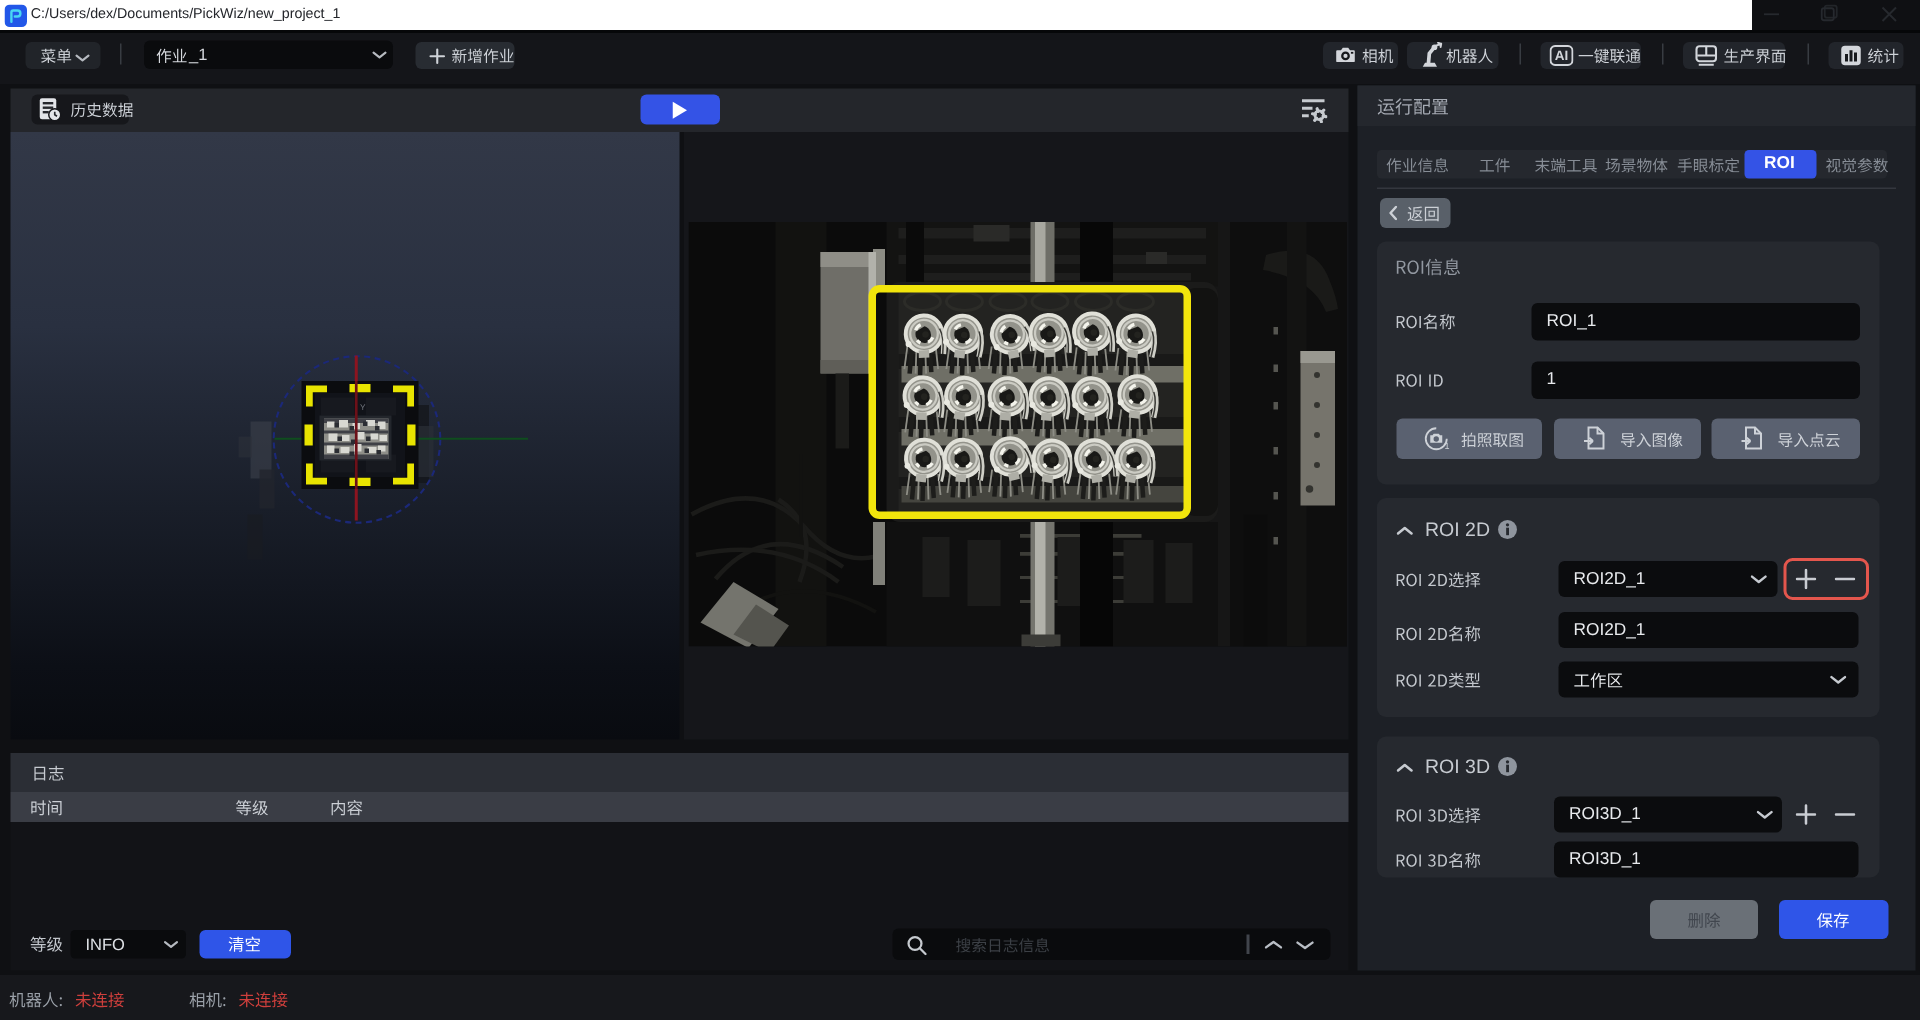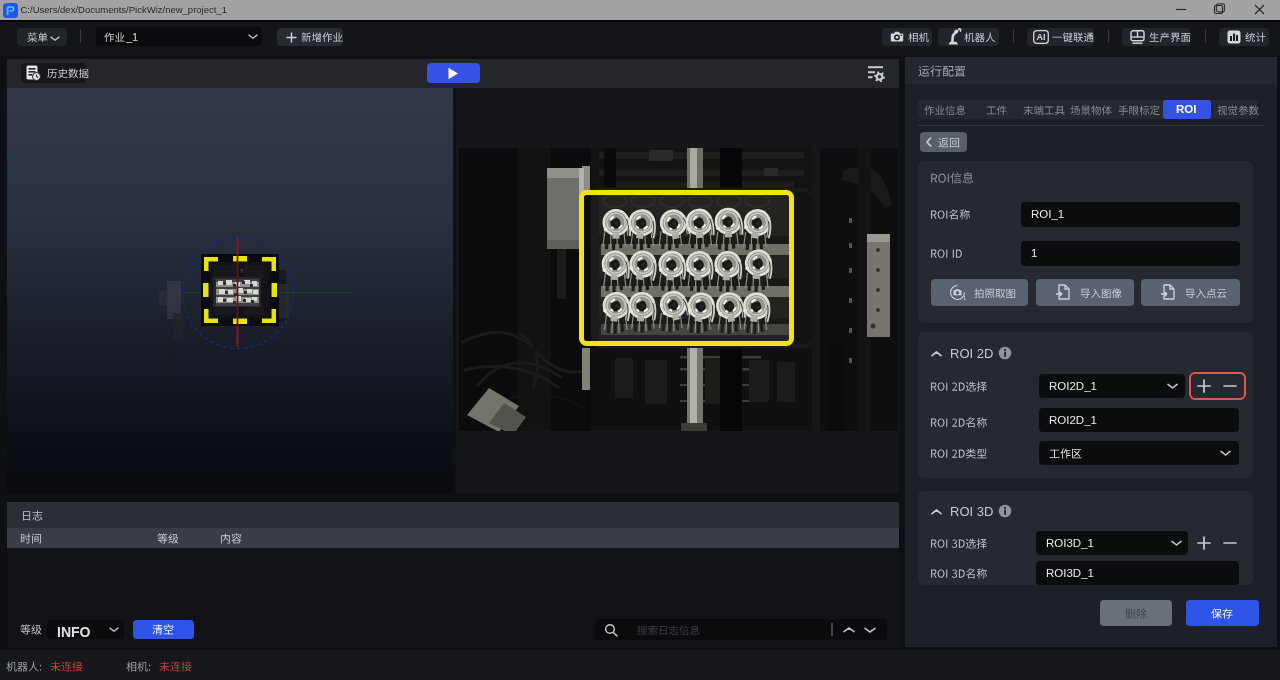--- a/index.html
+++ b/index.html
@@ -1,18 +1,18 @@
 <!DOCTYPE html>
 <html><head><meta charset="utf-8"><style>
 *{margin:0;padding:0;box-sizing:border-box}
 html,body{width:1280px;height:680px;overflow:hidden;background:#0f1013;
 font-family:"Liberation Sans",sans-serif;position:relative}
 .abs{position:absolute}
 </style></head><body>
-<div class="abs" style="left:0;top:0;width:1280px;height:20px;background:#a3a3a3">
+<div class="abs" style="left:0;top:0;width:1168px;height:20px;background:#ffffff">
     <svg class="abs" style="left:3px;top:2.5px" width="15" height="15" viewBox="0 0 15 15">
 <rect x="0" y="0" width="15" height="15" rx="3.5" fill="#2257e8"></rect>
 <path d="M4.6 11.5 V5.2 Q4.6 4 5.8 4 H8.6 Q10.6 4 10.6 6 Q10.6 8 8.6 8 H6.9" fill="none" stroke="#49d6f2" stroke-width="1.6" stroke-linecap="round"></path>
 </svg>
     <div class="abs" style="left:20.5px;top:4px;font-size:9.5px;color:#24262b;letter-spacing:0px">C:/Users/dex/Documents/PickWiz/new_project_1</div>
     <svg class="abs" style="left:1172px;top:0" width="108" height="20" viewBox="0 0 108 20">
 <line x1="4" y1="9.5" x2="14" y2="9.5" stroke="#26292e" stroke-width="1.2"></line>
 <rect x="42.5" y="5.5" width="8" height="8" rx="1.5" fill="none" stroke="#26292e" stroke-width="1.2"></rect>
 <rect x="44.5" y="3.8" width="8" height="8" rx="1.5" fill="none" stroke="#26292e" stroke-width="1.2" opacity="0.85"></rect>
 <path d="M83 5 L92 14 M92 5 L83 14" stroke="#26292e" stroke-width="1.3"></path>
@@ -552,21 +552,21 @@
 <svg style="position:absolute;left:157px;top:532.5px;" width="22.0" height="11" viewBox="0 -880 2000 1000">
     <path fill="#ccd0d6" d="M578 -845C549 -760 495 -680 433 -628L460 -611V-542H147V-479H460V-389H48V-323H665V-235H80V-169H665V-10C665 4 660 8 642 9C624 10 565 10 497 8C508 28 521 58 525 79C607 79 663 78 697 68C731 56 741 35 741 -9V-169H929V-235H741V-323H956V-389H537V-479H861V-542H537V-611H521C543 -635 564 -662 583 -692H651C681 -653 710 -606 722 -573L787 -601C776 -627 755 -660 732 -692H945V-756H619C631 -779 641 -803 650 -828ZM223 -126C288 -83 360 -19 393 28L451 -19C417 -66 343 -128 278 -169ZM186 -845C152 -756 96 -669 33 -610C51 -601 82 -580 96 -568C129 -601 161 -644 191 -692H231C250 -653 268 -608 274 -578L341 -603C335 -626 321 -660 306 -692H488V-756H226C237 -779 248 -802 257 -826Z M1042 -56 1060 18C1155 -18 1280 -66 1398 -113L1383 -178C1258 -132 1127 -84 1042 -56ZM1400 -775V-705H1512C1500 -384 1465 -124 1329 36C1347 46 1382 70 1395 82C1481 -30 1528 -177 1555 -355C1589 -273 1631 -197 1680 -130C1620 -63 1548 -12 1470 24C1486 36 1512 64 1523 82C1597 45 1666 -6 1726 -73C1781 -10 1844 42 1915 78C1926 59 1949 32 1966 18C1894 -16 1829 -67 1773 -130C1842 -223 1895 -341 1926 -486L1879 -505L1865 -502H1763C1788 -584 1817 -689 1840 -775ZM1587 -705H1746C1722 -611 1692 -506 1667 -436H1839C1814 -339 1775 -257 1726 -187C1659 -278 1607 -386 1572 -499C1579 -564 1583 -633 1587 -705ZM1055 -423C1070 -430 1094 -436 1223 -453C1177 -387 1134 -334 1115 -313C1084 -275 1060 -250 1038 -246C1046 -227 1057 -192 1061 -177C1083 -193 1117 -206 1384 -286C1381 -302 1379 -331 1379 -349L1183 -294C1257 -382 1330 -487 1393 -593L1330 -631C1311 -593 1289 -556 1266 -520L1134 -506C1195 -593 1255 -703 1301 -809L1232 -841C1189 -719 1113 -589 1090 -555C1067 -521 1050 -498 1031 -493C1040 -474 1051 -438 1055 -423Z"></path>
   </svg>
 <svg style="position:absolute;left:220px;top:532.5px;" width="22.0" height="11" viewBox="0 -880 2000 1000">
     <path fill="#ccd0d6" d="M99 -669V82H173V-595H462C457 -463 420 -298 199 -179C217 -166 242 -138 253 -122C388 -201 460 -296 498 -392C590 -307 691 -203 742 -135L804 -184C742 -259 620 -376 521 -464C531 -509 536 -553 538 -595H829V-20C829 -2 824 4 804 5C784 5 716 6 645 3C656 24 668 58 671 79C761 79 823 79 858 67C892 54 903 30 903 -19V-669H539V-840H463V-669Z M1331 -632C1274 -559 1180 -488 1089 -443C1105 -430 1131 -400 1142 -386C1233 -438 1336 -521 1402 -609ZM1587 -588C1679 -531 1792 -445 1846 -388L1900 -438C1843 -495 1728 -577 1637 -631ZM1495 -544C1400 -396 1222 -271 1037 -202C1055 -186 1075 -160 1086 -142C1132 -161 1177 -182 1220 -207V81H1293V47H1705V77H1781V-219C1822 -196 1866 -174 1911 -154C1921 -176 1942 -201 1960 -217C1798 -281 1655 -360 1542 -489L1560 -515ZM1293 -20V-188H1705V-20ZM1298 -255C1375 -307 1445 -368 1502 -436C1569 -362 1641 -304 1719 -255ZM1433 -829C1447 -805 1462 -775 1474 -748H1083V-566H1156V-679H1841V-566H1918V-748H1561C1549 -779 1529 -817 1510 -847Z"></path>
   </svg>
 <svg style="position:absolute;left:20px;top:623.5px;" width="22.0" height="11" viewBox="0 -880 2000 1000">
     <path fill="#c3c7cd" d="M578 -845C549 -760 495 -680 433 -628L460 -611V-542H147V-479H460V-389H48V-323H665V-235H80V-169H665V-10C665 4 660 8 642 9C624 10 565 10 497 8C508 28 521 58 525 79C607 79 663 78 697 68C731 56 741 35 741 -9V-169H929V-235H741V-323H956V-389H537V-479H861V-542H537V-611H521C543 -635 564 -662 583 -692H651C681 -653 710 -606 722 -573L787 -601C776 -627 755 -660 732 -692H945V-756H619C631 -779 641 -803 650 -828ZM223 -126C288 -83 360 -19 393 28L451 -19C417 -66 343 -128 278 -169ZM186 -845C152 -756 96 -669 33 -610C51 -601 82 -580 96 -568C129 -601 161 -644 191 -692H231C250 -653 268 -608 274 -578L341 -603C335 -626 321 -660 306 -692H488V-756H226C237 -779 248 -802 257 -826Z M1042 -56 1060 18C1155 -18 1280 -66 1398 -113L1383 -178C1258 -132 1127 -84 1042 -56ZM1400 -775V-705H1512C1500 -384 1465 -124 1329 36C1347 46 1382 70 1395 82C1481 -30 1528 -177 1555 -355C1589 -273 1631 -197 1680 -130C1620 -63 1548 -12 1470 24C1486 36 1512 64 1523 82C1597 45 1666 -6 1726 -73C1781 -10 1844 42 1915 78C1926 59 1949 32 1966 18C1894 -16 1829 -67 1773 -130C1842 -223 1895 -341 1926 -486L1879 -505L1865 -502H1763C1788 -584 1817 -689 1840 -775ZM1587 -705H1746C1722 -611 1692 -506 1667 -436H1839C1814 -339 1775 -257 1726 -187C1659 -278 1607 -386 1572 -499C1579 -564 1583 -633 1587 -705ZM1055 -423C1070 -430 1094 -436 1223 -453C1177 -387 1134 -334 1115 -313C1084 -275 1060 -250 1038 -246C1046 -227 1057 -192 1061 -177C1083 -193 1117 -206 1384 -286C1381 -302 1379 -331 1379 -349L1183 -294C1257 -382 1330 -487 1393 -593L1330 -631C1311 -593 1289 -556 1266 -520L1134 -506C1195 -593 1255 -703 1301 -809L1232 -841C1189 -719 1113 -589 1090 -555C1067 -521 1050 -498 1031 -493C1040 -474 1051 -438 1055 -423Z"></path>
   </svg>
 <div class="abs" style="left:47px;top:620px;width:77px;height:19px;background:#0a0b0d;border-radius:3px"></div>
-<div class="abs" style="left:57px;top:624px;font-size:14px;color:#dfe2e6;font-weight:bold">INFO</div>
+<div class="abs" style="left:57px;top:624px;font-size:11px;color:#dfe2e6;font-weight:normal">INFO</div>
 <svg style="position:absolute;left:109px;top:626px" width="10" height="7">
     <polyline points="1,2.1 5.0,5.25 9,2.1" fill="none" stroke="#b6bac0" stroke-width="1.4" stroke-linecap="round" stroke-linejoin="round"></polyline>
   </svg>
 <div class="abs" style="left:133px;top:620px;width:61px;height:19px;background:#2f55e8;border-radius:4px"></div>
 <svg style="position:absolute;left:152px;top:623.5px;" width="22.0" height="11" viewBox="0 -880 2000 1000">
     <path fill="#ffffff" d="M82 -772C137 -742 207 -695 241 -662L287 -721C252 -752 181 -796 126 -823ZM35 -506C93 -475 166 -427 201 -394L246 -453C209 -486 135 -531 78 -559ZM66 21 134 66C182 -28 240 -154 282 -261L222 -305C175 -190 111 -57 66 21ZM431 -212H793V-134H431ZM431 -268V-342H793V-268ZM575 -840V-762H319V-704H575V-640H343V-585H575V-516H281V-458H950V-516H649V-585H888V-640H649V-704H913V-762H649V-840ZM361 -400V79H431V-77H793V-5C793 7 788 11 774 12C760 13 712 13 662 11C671 29 680 57 684 76C755 76 800 76 828 64C856 53 864 33 864 -4V-400Z M1564 -537C1666 -484 1802 -405 1869 -357L1919 -415C1848 -462 1710 -537 1611 -587ZM1384 -590C1307 -523 1203 -455 1085 -413L1129 -348C1246 -398 1356 -474 1436 -544ZM1077 -22V46H1927V-22H1538V-275H1825V-343H1182V-275H1459V-22ZM1424 -824C1440 -792 1459 -752 1473 -718H1076V-492H1150V-649H1849V-517H1926V-718H1565C1550 -755 1524 -807 1502 -846Z"></path>
   </svg>
 <div class="abs" style="left:595px;top:619px;width:292px;height:21px;background:#0a0b0d;border-radius:4px"></div>
 <svg class="abs" style="left:604px;top:622.5px" width="14" height="14" viewBox="0 0 14 14">
 <circle cx="6" cy="6" r="4.3" fill="none" stroke="#c6cacf" stroke-width="1.5"></circle>

